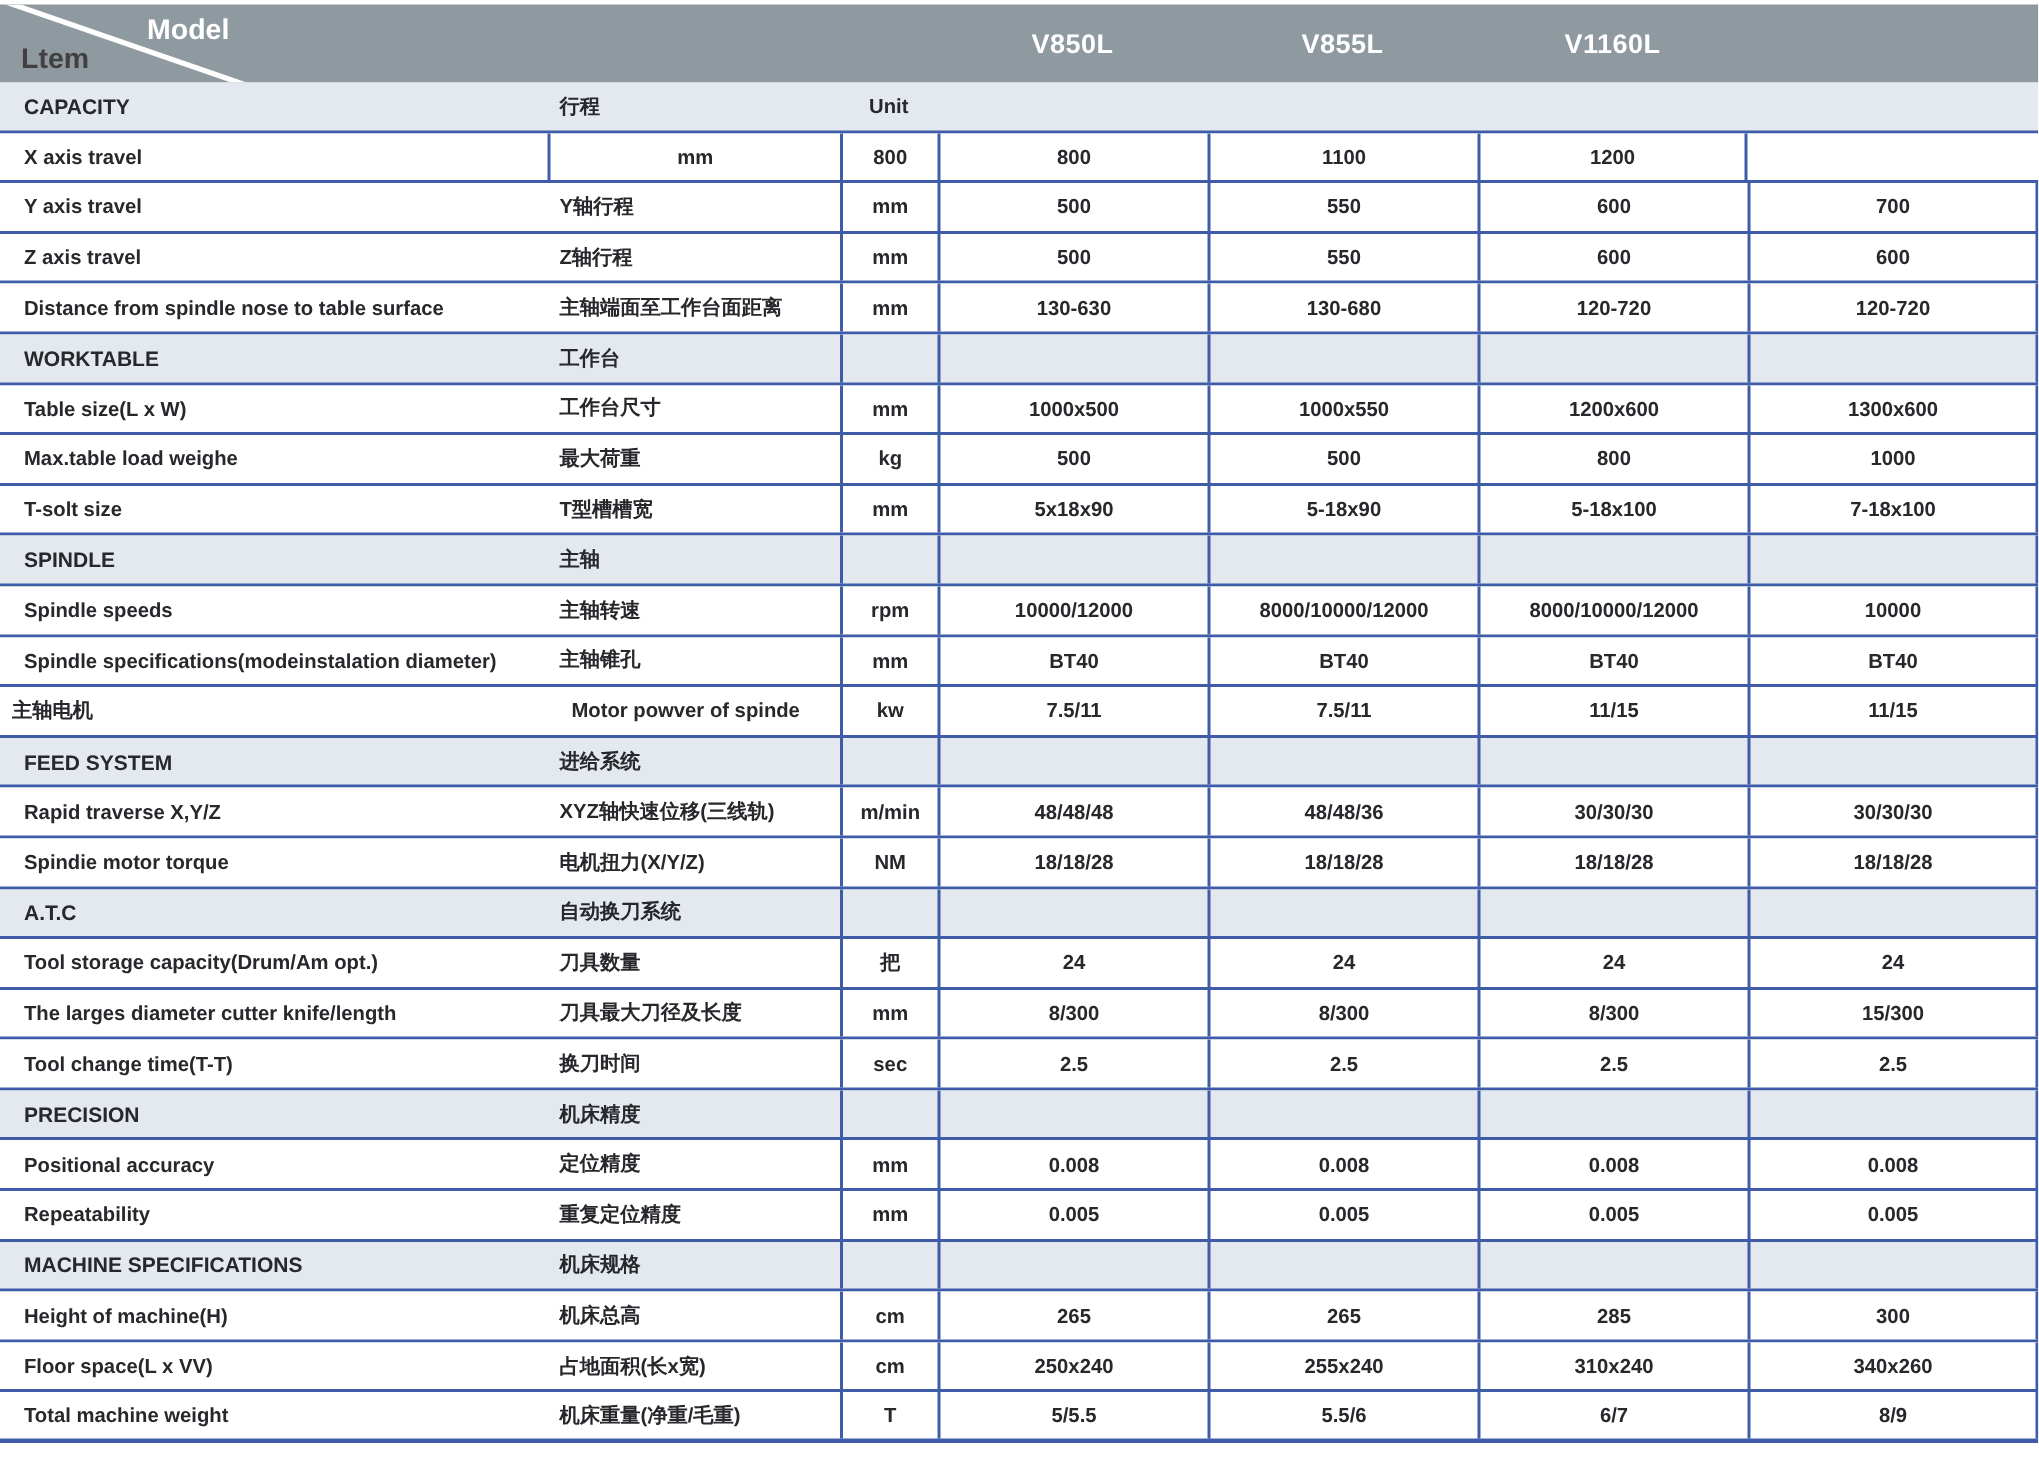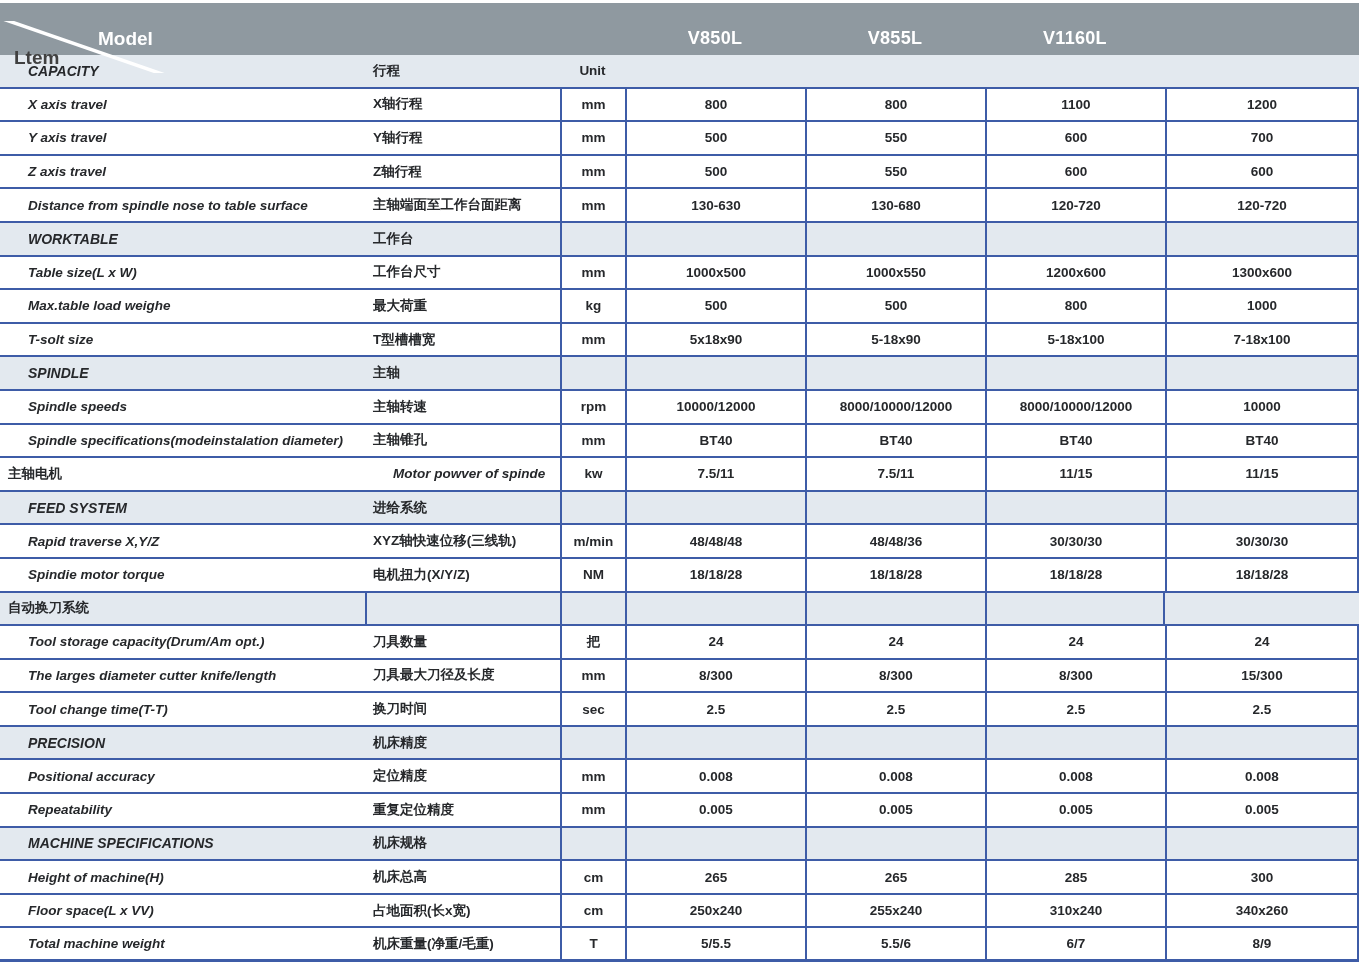--- a/index.html
+++ b/index.html
@@ -18,21 +18,21 @@
   }
   #sheet{width:1359px; height:974px; padding-top:3px; overflow:hidden; background:#fff;}
 
   
   .hdr{
     display:grid;
     grid-template-columns:625px var(--c4) var(--c5) var(--c6) var(--c7);
     height:52px;
     background:var(--gray);
   }
-  .corner{position:relative; height:52px; overflow:hidden;margin-top:18px;}
+  .corner{position:relative; height:52px; overflow:hidden;}
   .corner svg{position:absolute; left:0; top:0;}
   .corner .top-lab{
     position:absolute; left:98px; top:7px;
     color:#fff; font-weight:700; font-size:19px;
   }
   .corner .bot-lab{
     position:absolute; left:14px; bottom:4px;
     color:#404040; font-weight:700; font-size:19px;
   }
   .model-cell{
@@ -43,21 +43,21 @@
   
   .row{
     display:grid;
     grid-template-columns:var(--c1) var(--c2) var(--c3) var(--c4) var(--c5) var(--c6) var(--c7);
     height:33.6px;
     border-bottom:2px solid var(--blue);
     background:#fff;
   }
   .row:last-child{border-bottom:3px solid var(--blue);}
   .cell{display:flex; align-items:center; height:100%; overflow:hidden; white-space:nowrap;}
-  .c-en{padding-left:28px; font-size:13.5px; font-weight:600;font-style:italic;}
+  .c-en{padding-left:16px; font-size:13.5px; font-weight:600;}
   .c-cn{padding-left:8px; font-size:13.5px; font-weight:700;}
   .c-unit,.c-val{
     justify-content:center;
     border-left:2px solid var(--blue);
     font-size:13.5px; font-weight:600;
   }
   .c-last{border-right:2px solid var(--blue);}
   .section-row{background:var(--secbg);}
   .section-row .c-en{font-weight:700; font-size:14px;}
   .section-row .c-cn{font-weight:700;}
@@ -89,21 +89,20 @@
         <div class="cell c-en">CAPACITY</div>
         <div class="cell c-cn">行程</div>
         <div class="cell c-unit">Unit</div>
         <div class="cell c-val"></div>
         <div class="cell c-val"></div>
         <div class="cell c-val"></div>
         <div class="cell c-val c-last"></div>
       </div>
       <div class="row">
         <div class="cell c-en">X axis travel</div>
-        <div class="cell c-cn">X轴行程</div>
         <div class="cell c-unit">mm</div>
         <div class="cell c-val">800</div>
         <div class="cell c-val">800</div>
         <div class="cell c-val">1100</div>
         <div class="cell c-val c-last">1200</div>
       </div>
       <div class="row">
         <div class="cell c-en">Y axis travel</div>
         <div class="cell c-cn">Y轴行程</div>
         <div class="cell c-unit">mm</div>
@@ -223,20 +222,21 @@
       <div class="row">
         <div class="cell c-en">Spindie motor torque</div>
         <div class="cell c-cn">电机扭力(X/Y/Z)</div>
         <div class="cell c-unit">NM</div>
         <div class="cell c-val">18/18/28</div>
         <div class="cell c-val">18/18/28</div>
         <div class="cell c-val">18/18/28</div>
         <div class="cell c-val c-last">18/18/28</div>
       </div>
       <div class="row section-row">
+        <div class="cell c-en">A.T.C</div>
         <div class="cell c-cn">自动换刀系统</div>
         <div class="cell c-unit"></div>
         <div class="cell c-val"></div>
         <div class="cell c-val"></div>
         <div class="cell c-val"></div>
         <div class="cell c-val c-last"></div>
       </div>
       <div class="row">
         <div class="cell c-en">Tool storage capacity(Drum/Am opt.)</div>
         <div class="cell c-cn">刀具数量</div>

